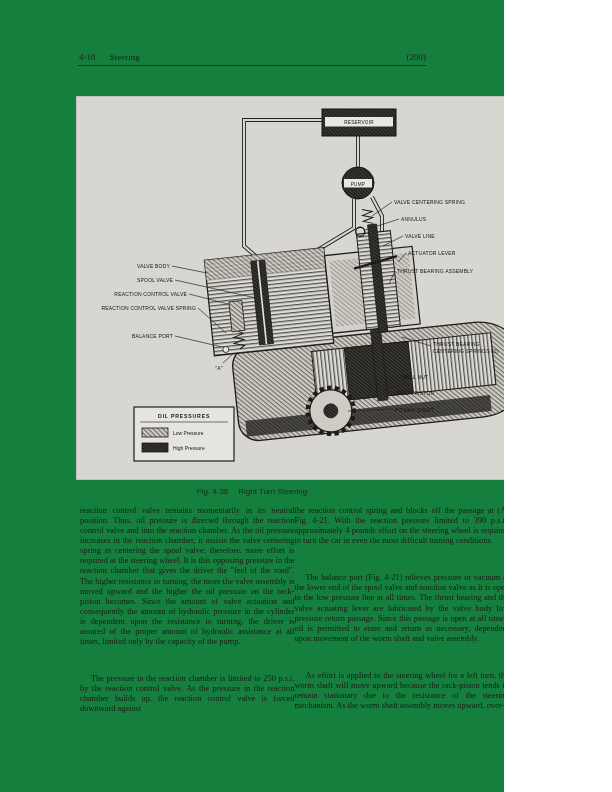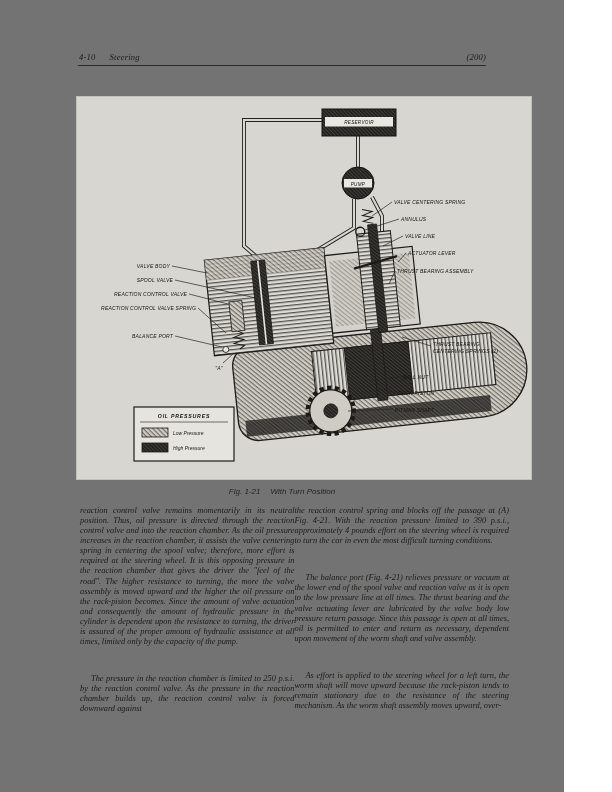--- a/index.html
+++ b/index.html
@@ -1,20 +1,20 @@
 <!DOCTYPE html>
 <html><head>
 <meta charset="utf-8">
 <style>
   * { margin:0; padding:0; box-sizing:border-box; }
   html,body { background:#ffffff; }
   .page {
-    position:relative; width:564px; height:792px;
-    background:#737373; overflow:hidden;
-    font-family:"Liberation Serif", serif; color:#1c1c1c;font-style:italic;
+    position:relative; width:504px; height:792px;
+    background:#15803d; overflow:hidden;
+    font-family:"Liberation Serif", serif; color:#1c1c1c;
   }
   .pagehead {
     position:absolute; top:52px; left:79px; right:78px;
     display:flex; justify-content:space-between;
     font-size:8.6px; letter-spacing:.2px;
   }
   .head-left .sec { margin-right:14px; }
   .rule {
     position:absolute; top:65px; left:78px; right:78px;
     height:1px; background:#2e2d2b;
@@ -201,21 +201,21 @@
         <line x1="64" y1="326" x2="152" y2="326" stroke="#1c1b18" stroke-width="0.6"></line>
         <rect x="66" y="332" width="26" height="9" fill="url(#hatchLow)" stroke="#1c1b18" stroke-width="0.8"></rect>
         <text class="leg-item" x="97" y="339">Low Pressure</text>
         <rect x="66" y="347" width="26" height="9" fill="url(#hatchHigh)" stroke="#1c1b18" stroke-width="0.8"></rect>
         <text class="leg-item" x="97" y="354">High Pressure</text>
       </g>
     </svg>
   </figure>
 
   <div class="caption">
-    <span class="fig">Fig. 1-21</span><span>With Turn Position</span>
+    <span class="fig">Fig. 4-38</span><span>Right Turn Steering</span>
   </div>
 
   <div class="cols">
     <div class="col">
       <p>reaction control valve remains momentarily in its neutral position.  Thus, oil pressure is directed through the reaction control valve and into the reaction chamber.  As the oil pressure increases in the reaction chamber, it assists the valve centering spring in centering the spool valve; therefore, more effort is required at the steering wheel. It is this opposing pressure in the reaction chamber that gives the driver the "feel of the road".  The higher resistance to turning, the more the valve assembly is moved upward and the higher the oil pressure on the rack-piston becomes.  Since the amount of valve actuation and consequently the amount of hydraulic pressure in the cylinder is dependent upon the resistance to turning, the driver is assured of the proper amount of hydraulic assistance at all times, limited only by the capacity of the pump.</p>
       <p class="indent">The pressure in the reaction chamber is limited to 250 p.s.i. by the reaction control valve.  As the pressure in the reaction chamber builds up, the reaction control valve is forced downward against</p>
     </div>
     <div class="col">
       <p>the reaction control spring and blocks off the passage at (A) Fig. 4-21.  With the reaction pressure limited to 390 p.s.i., approximately 4 pounds effort on the steering wheel is required to turn the car in even the most difficult turning conditions.</p>
       <p class="indent">The balance port (Fig. 4-21) relieves pressure or vacuum at the lower end of the spool valve and reaction valve as it is open to the low pressure line at all times.  The thrust bearing and the valve actuating lever are lubricated by the valve body low pressure return passage.  Since this passage is open at all times, oil is permitted to enter and return as necessary, dependent upon movement of the worm shaft and valve assembly.</p>

